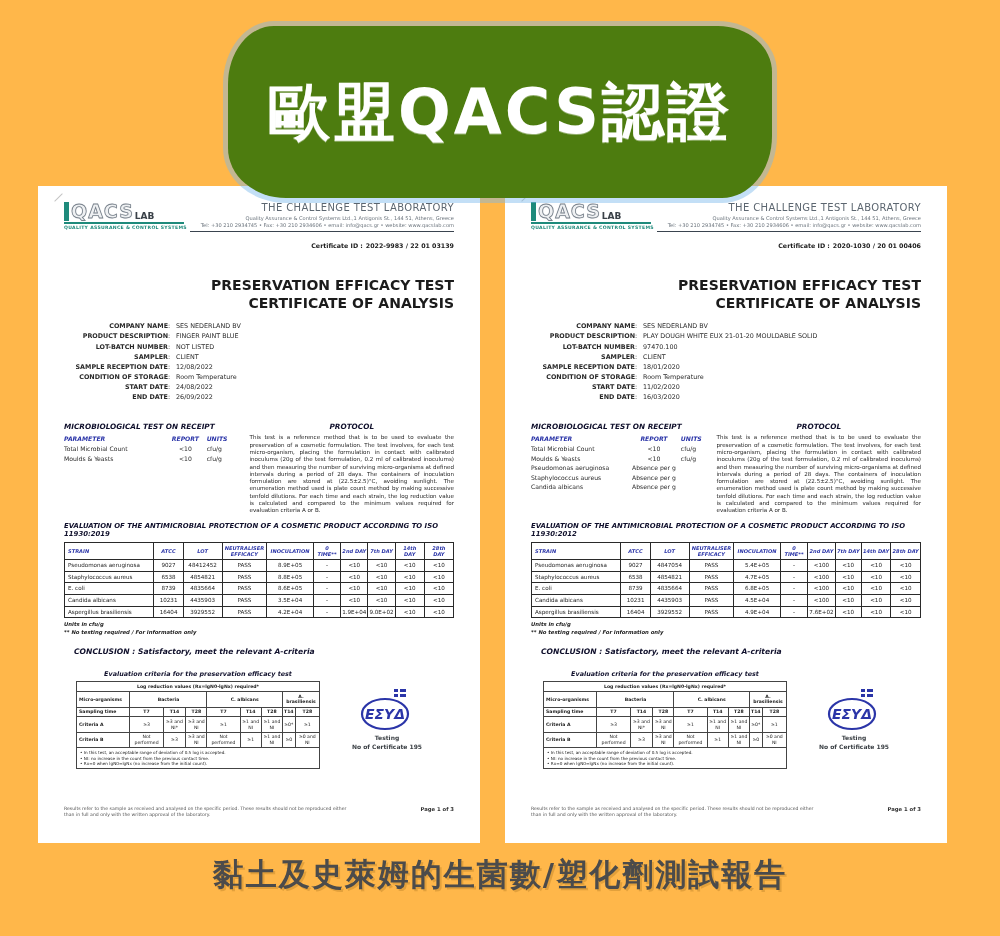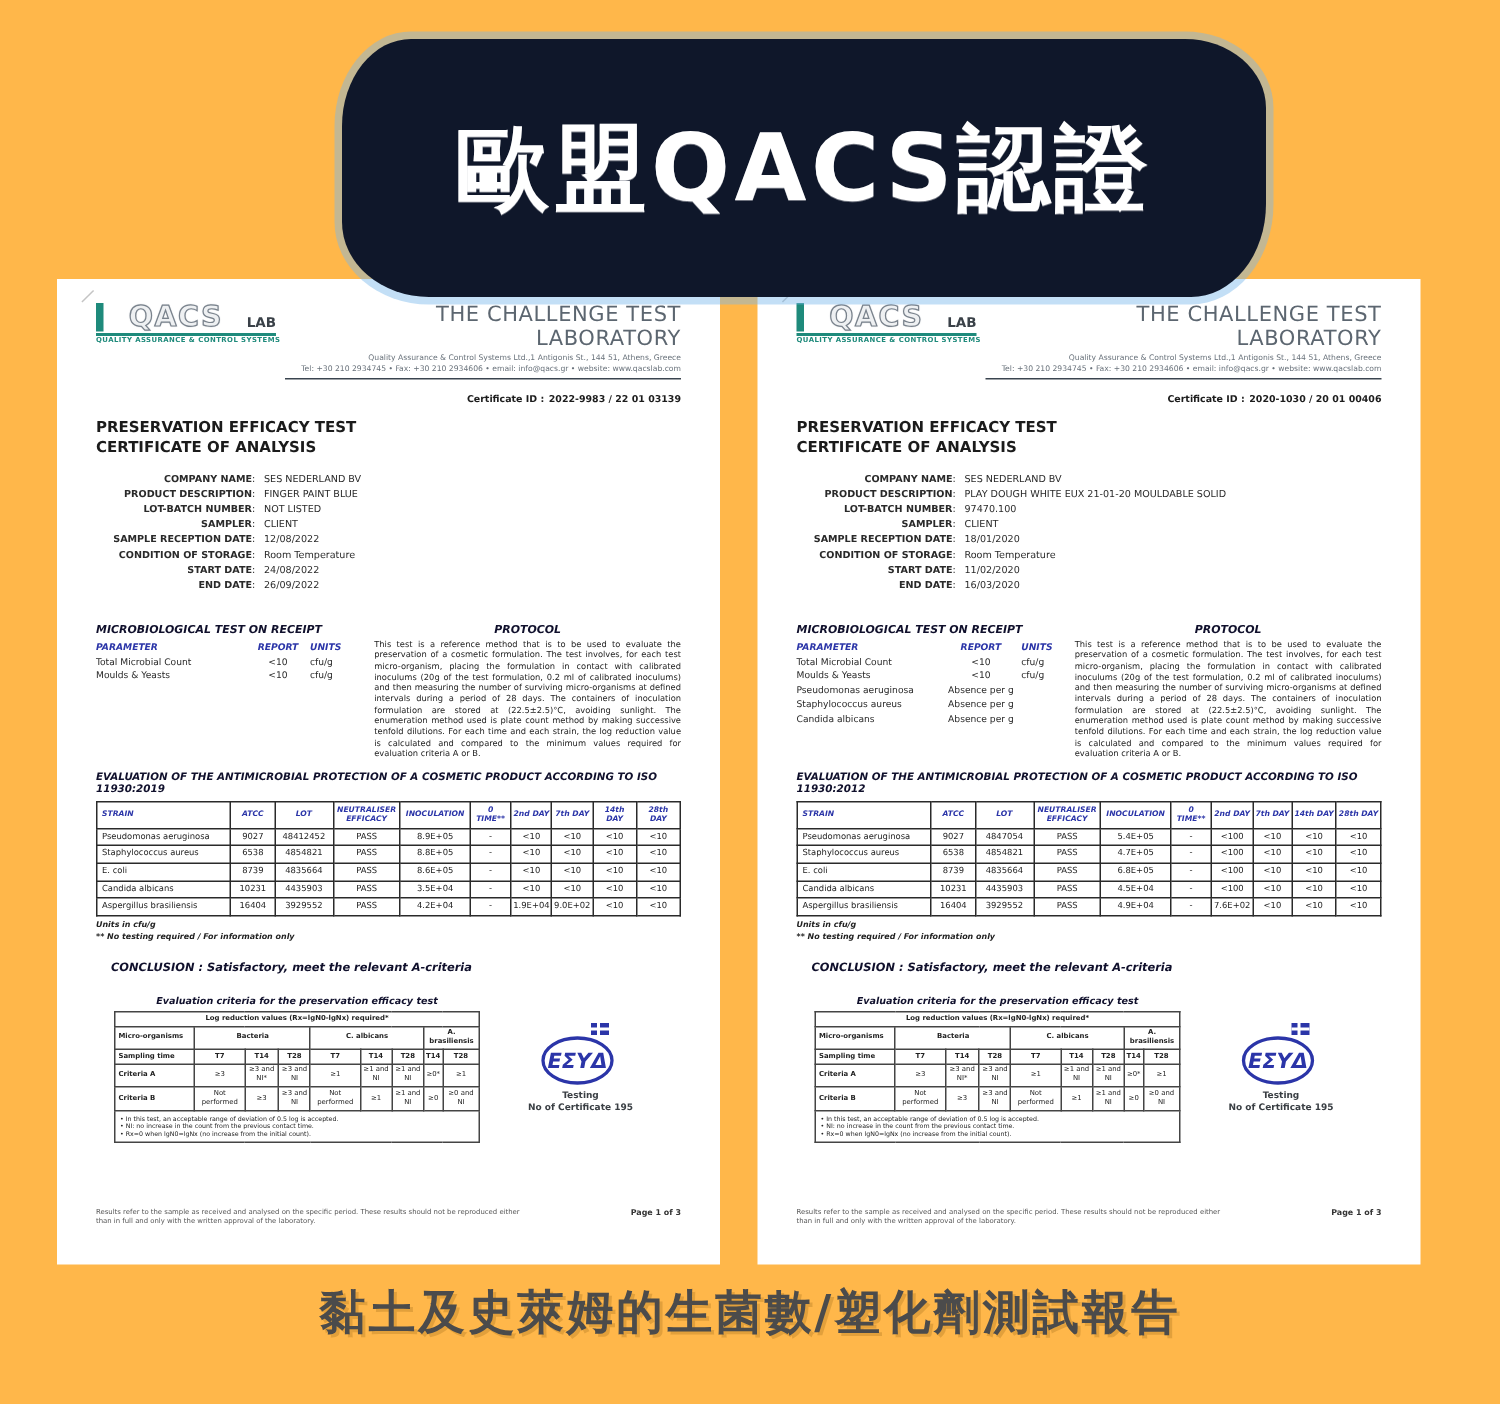--- a/index.html
+++ b/index.html
@@ -6,22 +6,22 @@
   html,body { width:1000px; height:936px; overflow:hidden; }
   body {
     position:relative;
     background:#FFB74A;
     font-family:"DejaVu Sans", sans-serif;
     color:#222;
   }
 
   
   .banner {
-    position:absolute; left:228px; top:26px; width:616px; height:172px;
-    background:#0f172a; z-index:5;
+    position:absolute; left:228px; top:26px; width:544px; height:172px;
+    background:#4d7c0f; z-index:5;
     border-radius:46px 54px 50px 58px / 58px 46px 62px 50px;
     box-shadow:0 0 0 5px rgba(121,185,236,.45);
     display:flex; align-items:center; justify-content:center;
   }
   .banner-title {
     font-size:62px; font-weight:bold; color:#ffffff; letter-spacing:3px;
     white-space:nowrap; text-shadow:0 1px 0 rgba(255,255,255,.4);
   }
 
   
@@ -32,38 +32,38 @@
   .page-left  { left:38px; }
   .page-right { left:505px; }
   .page::before {
     content:""; position:absolute; top:11px; left:15px; width:11px; height:1px;
     background:#c4c4c4; transform:rotate(-45deg);
   }
 
   
   .cert-header { display:flex; justify-content:space-between; align-items:flex-start; }
   .qacs-logo { width:120px; flex:0 0 auto; }
-  .logo-row { display:flex; align-items:flex-end;justify-content:space-between; }
+  .logo-row { display:flex; align-items:flex-end; }
   .logo-bar { width:5px; height:19px; background:#1E8A7B; margin-right:2px; }
   .logo-qacs {
     font-size:19px; font-weight:bold; letter-spacing:1px; line-height:1;
     color:#eef0f2; -webkit-text-stroke:0.8px #79828c; text-shadow:0 0 1px #8a929b;
   }
   .logo-lab { font-size:9px; font-weight:bold; color:#3a4148; margin-left:1px; }
   .logo-rule { height:2px; background:#1E8A7B; margin:1px 0; width:120px; }
   .logo-tagline { font-size:4.6px; font-weight:bold; color:#1E8A7B; letter-spacing:.3px; white-space:nowrap; }
 
   .lab-info { width:264px; text-align:right; }
-  .lab-name { font-size:14px; color:#5c6670; letter-spacing:.4px; }
+  .lab-name { font-size:10px; color:#5c6670; letter-spacing:.4px; }
   .lab-line { font-size:5.1px; color:#69727b; margin-top:1.5px; white-space:nowrap; }
   .lab-rule { border-bottom:1.5px solid #3a444f; margin-top:3px; }
   .cert-id-row { margin-top:10px; font-size:6.3px; color:#1c1c1c; font-weight:bold; }
   .cert-id { margin-left:3px; }
 
-  .doc-title { text-align:left; font-weight:bold; font-size:10px; line-height:1.3; margin-top:9px; color:#1b1b1b; }
+  .doc-title { text-align:right; font-weight:bold; font-size:14px; line-height:1.3; margin-top:27px; color:#1b1b1b; }
 
   
   .kv-block { margin-top:9px; }
   .kv-row { display:flex; font-size:6.4px; line-height:1.58; color:#2a2a2a; }
   .kv-label { width:104px; font-weight:bold; flex:0 0 auto;text-align:right; }
   .kv-colon { width:8px; flex:0 0 auto; }
 
   
   .two-col { display:flex; gap:10px; margin-top:20px; }
   .col-left { flex:0 0 45%; }

